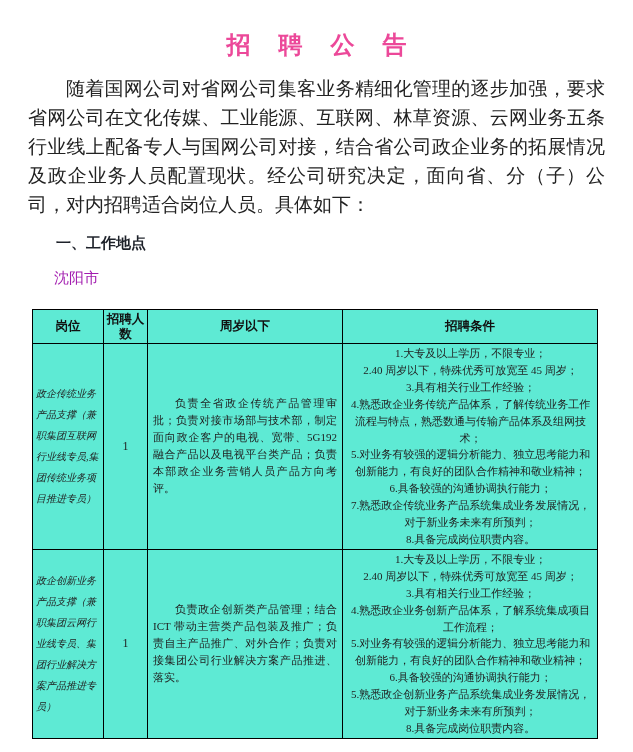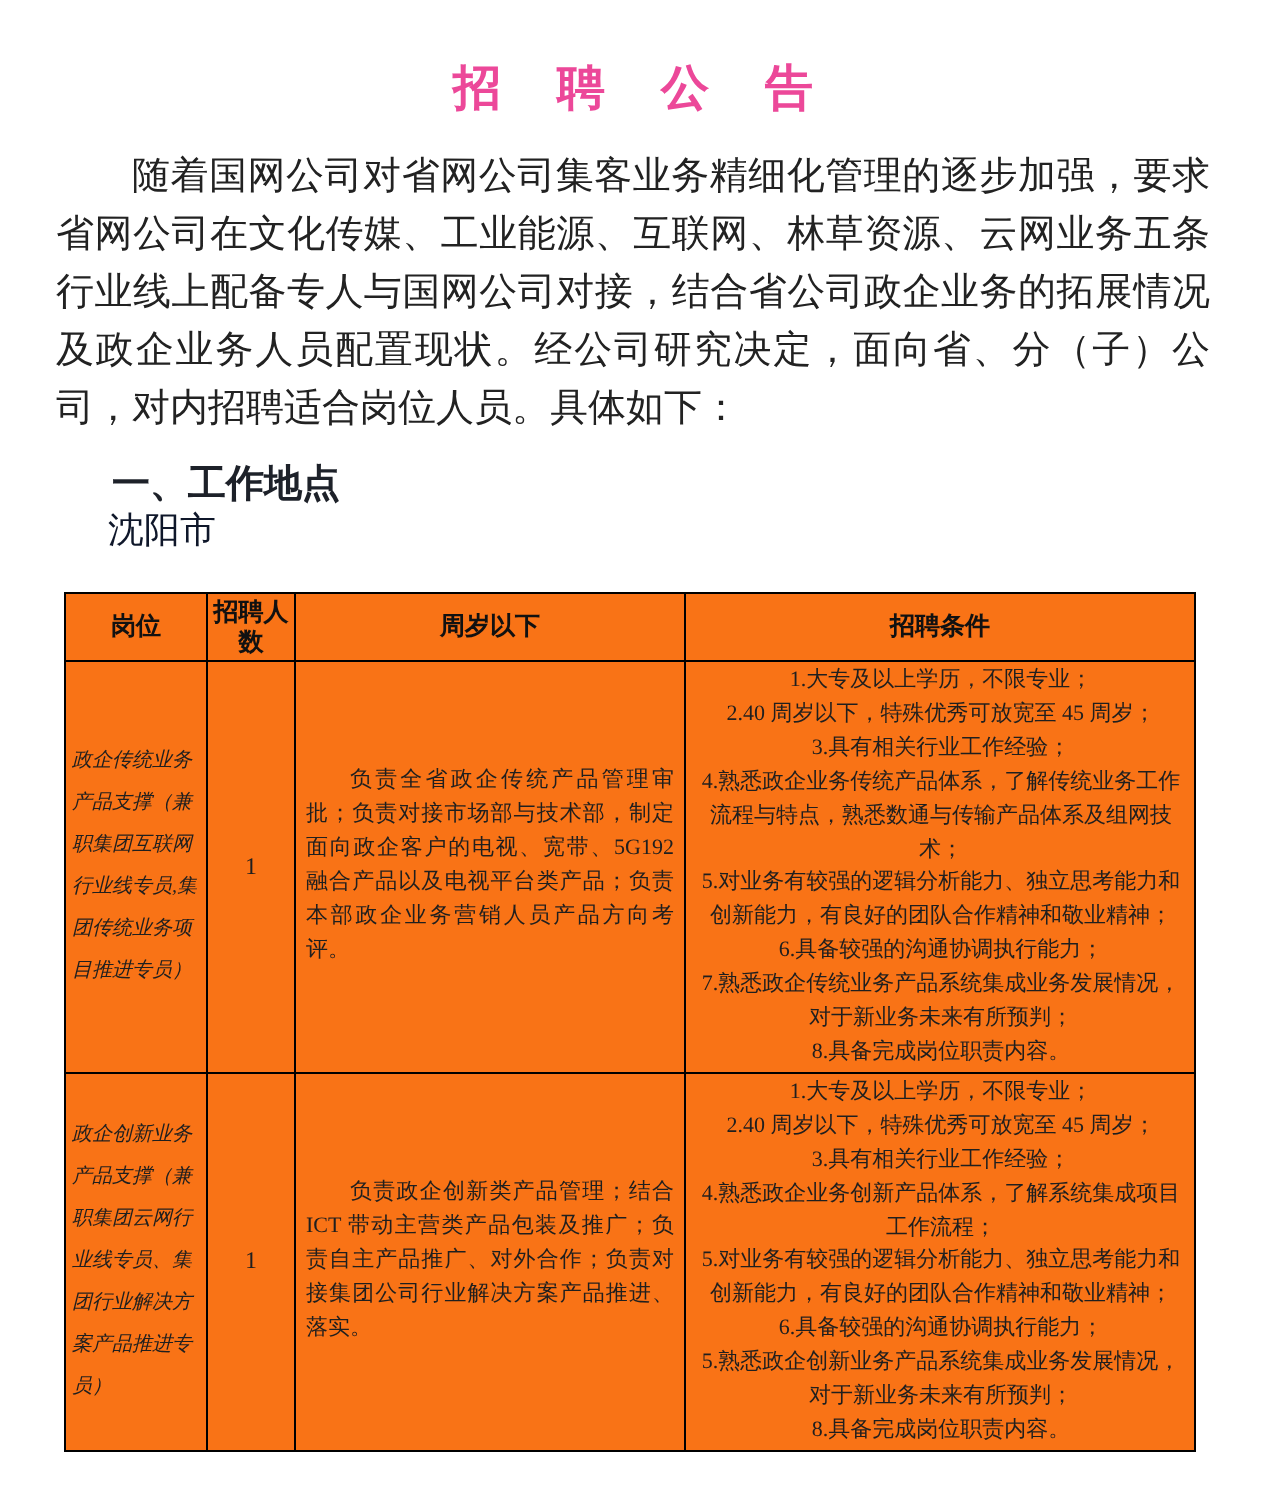--- a/index.html
+++ b/index.html
@@ -28,39 +28,39 @@
     margin: 13px 28px 0 28px;
     font-size: 19px;
     line-height: 29px;
     text-indent: 2em;
     text-align: justify;
     color: #222;
   }
 
   .sec-heading {
     margin: 14px 0 0 56px;
-    font-size: 19px;
+    font-size: 15px;
     line-height: 20px;
     font-weight: bold;
     color: #1d2129;
     font-family: Liberation Sans, sans-serif;
   }
   .plain-line {
-    margin: 2px 0 0 54px;
-    font-size: 18px;
+    margin: 15px 0 0 54px;
+    font-size: 15px;
     line-height: 20px;
-    color: #0f172a;
+    color: #a21caf;
   }
 
   table.positions {
     border-collapse: collapse;
     table-layout: fixed;
     width: 565px;
     margin: 21px 12px 0 32px;
-    background: #f97316;
+    background: #5eead4;
   }
   table.positions th, table.positions td {
     border: 1px solid #000;
     overflow: hidden;
   }
   table.positions th {
     height: 33px;
     font-family: "Liberation Sans", sans-serif;
     font-weight: bold;
     font-size: 12.5px;

